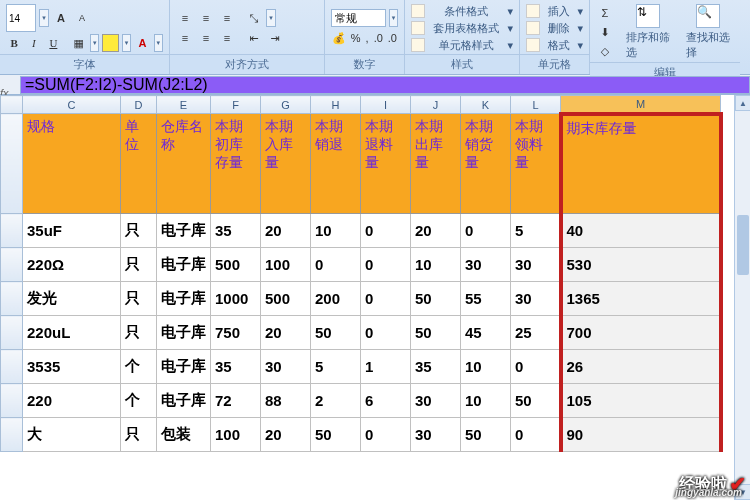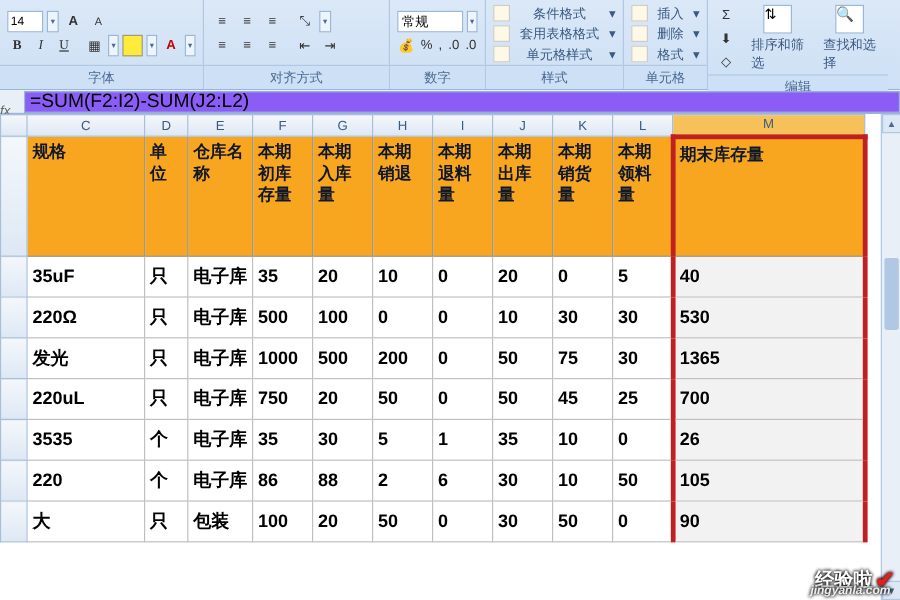--- a/index.html
+++ b/index.html
@@ -5,40 +5,40 @@
 * { box-sizing: border-box; margin: 0; padding: 0; }
 body { font-family: "Microsoft YaHei", Arial, sans-serif; font-size: 12px; background: #fff; width: 750px; height: 500px; overflow: hidden; position: relative; }
 
 
 .ribbon { background: linear-gradient(#dbe8f7,#cde0f5); height: 75px; display: flex; border-bottom: 1px solid #9ab7d8; }
 .ribbon-group { border-right: 1px solid #b0c8e4; padding: 2px 6px 0 6px; display: flex; flex-direction: column; justify-content: space-between; }
 .ribbon-group-label { text-align: center; font-size: 11px; color: #4a6a92; padding: 2px 0; background: #cde0f5; border-top: 1px solid #b0c8e4; margin: 0 -6px; }
 .ribbon-controls { flex: 1; display: flex; flex-direction: column; justify-content: center; gap: 2px; }
 .ribbon-row { display: flex; gap: 3px; align-items: center; }
 .ribbon-btn { width: 18px; height: 18px; border: 1px solid transparent; display: flex; align-items: center; justify-content: center; font-size: 11px; color: #333; cursor: pointer; }
-.font-size-box { width: 30px; height: 18px; border: 1px solid #9ab7d8; background: #fff; font-size: 10px; display: flex; align-items: center; padding: 0 2px; }
+.font-size-box { width: 30px; height: 28px; border: 1px solid #9ab7d8; background: #fff; font-size: 10px; display: flex; align-items: center; padding: 0 2px; }
 .dropdown-tiny { width: 10px; height: 18px; border: 1px solid #9ab7d8; background: #eef4fb; display: flex; align-items: center; justify-content: center; font-size: 7px; color: #4a6a92; }
 .big-btn { display:flex; flex-direction:column; align-items:center; padding:2px 4px; cursor:pointer; }
 .big-btn-icon { width:24px; height:24px; background:#fff3c6; border:1px solid #e0b040; }
 .big-btn-label { font-size:11px; color:#3a5a82; margin-top:2px; }
 .menu-line { font-size:11px; color:#3a5a82; display:flex; align-items:center; gap:3px; cursor:pointer; padding:1px 0;justify-content:space-between;}
 .menu-line .mi { width:14px; height:14px; border:1px solid #ccc; background:#fef8e6; display:inline-block;}
 .sep { width:1px; background:#b0c8e4; margin:2px 1px; }
 
 
 .formula-bar { height: 20px; border-bottom: 1px solid #9ab7d8; display: flex; align-items: center; background: #e9eff7; }
 .fx-label { width: 20px; text-align: left; font-style: italic; color: #666; font-size: 11px; margin-top: 16px; }
 .formula-input { flex: 1; height: 18px; border: 1px solid #9ab7d8; background: #8b5cf6; padding: 0 4px; font-size: 16px; font-family: Liberation Sans, sans-serif; display: flex; align-items: center; }
 
 
 .sheet { position: relative; overflow: auto; height: 405px; background:#fff; }
 table { border-collapse: collapse; table-layout: fixed; }
 .col-header td { background: linear-gradient(#f4f7fb,#dde8f5); border: 1px solid #a9bfd8; text-align: center; font-size: 11px; color: #3a5a82; height: 18px; }
 .col-header td.sel { background: #f7c159; }
-.table-header td { background: #f8a620; color: #0f172a; font-weight: bold; border: 1px solid #999; vertical-align: top; padding: 4px 4px; height: 100px; font-size: 14px; }
+.table-header td { background: #f8a620; color: #6d28d9; font-weight: normal; border: 1px solid #999; vertical-align: top; padding: 4px 4px; height: 100px; font-size: 14px; }
 .data-row td { border: 1px solid #c0c0c0; padding: 6px 4px; font-size: 15px; font-weight: bold; height: 34px; vertical-align: middle; white-space: nowrap; overflow:hidden; }
 .data-row td.m-col { background: #f2f2f2; border-left: 4px solid #c02020; border-right: 4px solid #c02020; margin-top: 20px; }
 .table-header td.m-col { border-left: 4px solid #c02020; border-right: 4px solid #c02020; border-top: 4px solid #c02020; }
 .stub { width: 20px; }
 .scrollbar-v { position:absolute; right:0; top:0; width:16px; height:100%; background:#e9eff7; border-left:1px solid #b0c8e4;}
 .scrollbar-v .thumb { position:absolute; left:2px; top:120px; width:12px; height:60px; background:#b0c8e4; border-radius:2px;}
 .scrollbar-v .arrow { position:absolute; left:0; width:16px; height:16px; background:#dde8f5; border:1px solid #b0c8e4; display:flex;align-items:center;justify-content:center;font-size:8px;color:#4a6a92;}
 .scrollbar-v .arrow.up{top:0;} .scrollbar-v .arrow.dn{bottom:0;}
 
 
@@ -259,21 +259,21 @@
         <tr class="data-row">
           <td class="stub" style="background: linear-gradient(rgb(244, 247, 251), rgb(221, 232, 245)); border: 1px solid rgb(169, 191, 216); font-weight: normal;"></td>
           <td>发光</td>
           <td>只</td>
           <td>电子库</td>
           <td>1000</td>
           <td>500</td>
           <td>200</td>
           <td>0</td>
           <td>50</td>
-          <td>75</td>
+          <td>55</td>
           <td>30</td>
           <td class="m-col">1365</td>
         </tr>
         <tr class="data-row">
           <td class="stub" style="background: linear-gradient(rgb(244, 247, 251), rgb(221, 232, 245)); border: 1px solid rgb(169, 191, 216); font-weight: normal;"></td>
           <td>220uL</td>
           <td>只</td>
           <td>电子库</td>
           <td>750</td>
           <td>20</td>
@@ -296,21 +296,21 @@
           <td>35</td>
           <td>10</td>
           <td>0</td>
           <td class="m-col">26</td>
         </tr>
         <tr class="data-row">
           <td class="stub" style="background: linear-gradient(rgb(244, 247, 251), rgb(221, 232, 245)); border: 1px solid rgb(169, 191, 216); font-weight: normal;"></td>
           <td>220</td>
           <td>个</td>
           <td>电子库</td>
-          <td>86</td>
+          <td>72</td>
           <td>88</td>
           <td>2</td>
           <td>6</td>
           <td>30</td>
           <td>10</td>
           <td>50</td>
           <td class="m-col">105</td>
         </tr>
         <tr class="data-row">
           <td class="stub" style="background: linear-gradient(rgb(244, 247, 251), rgb(221, 232, 245)); border: 1px solid rgb(169, 191, 216); font-weight: normal;"></td>

